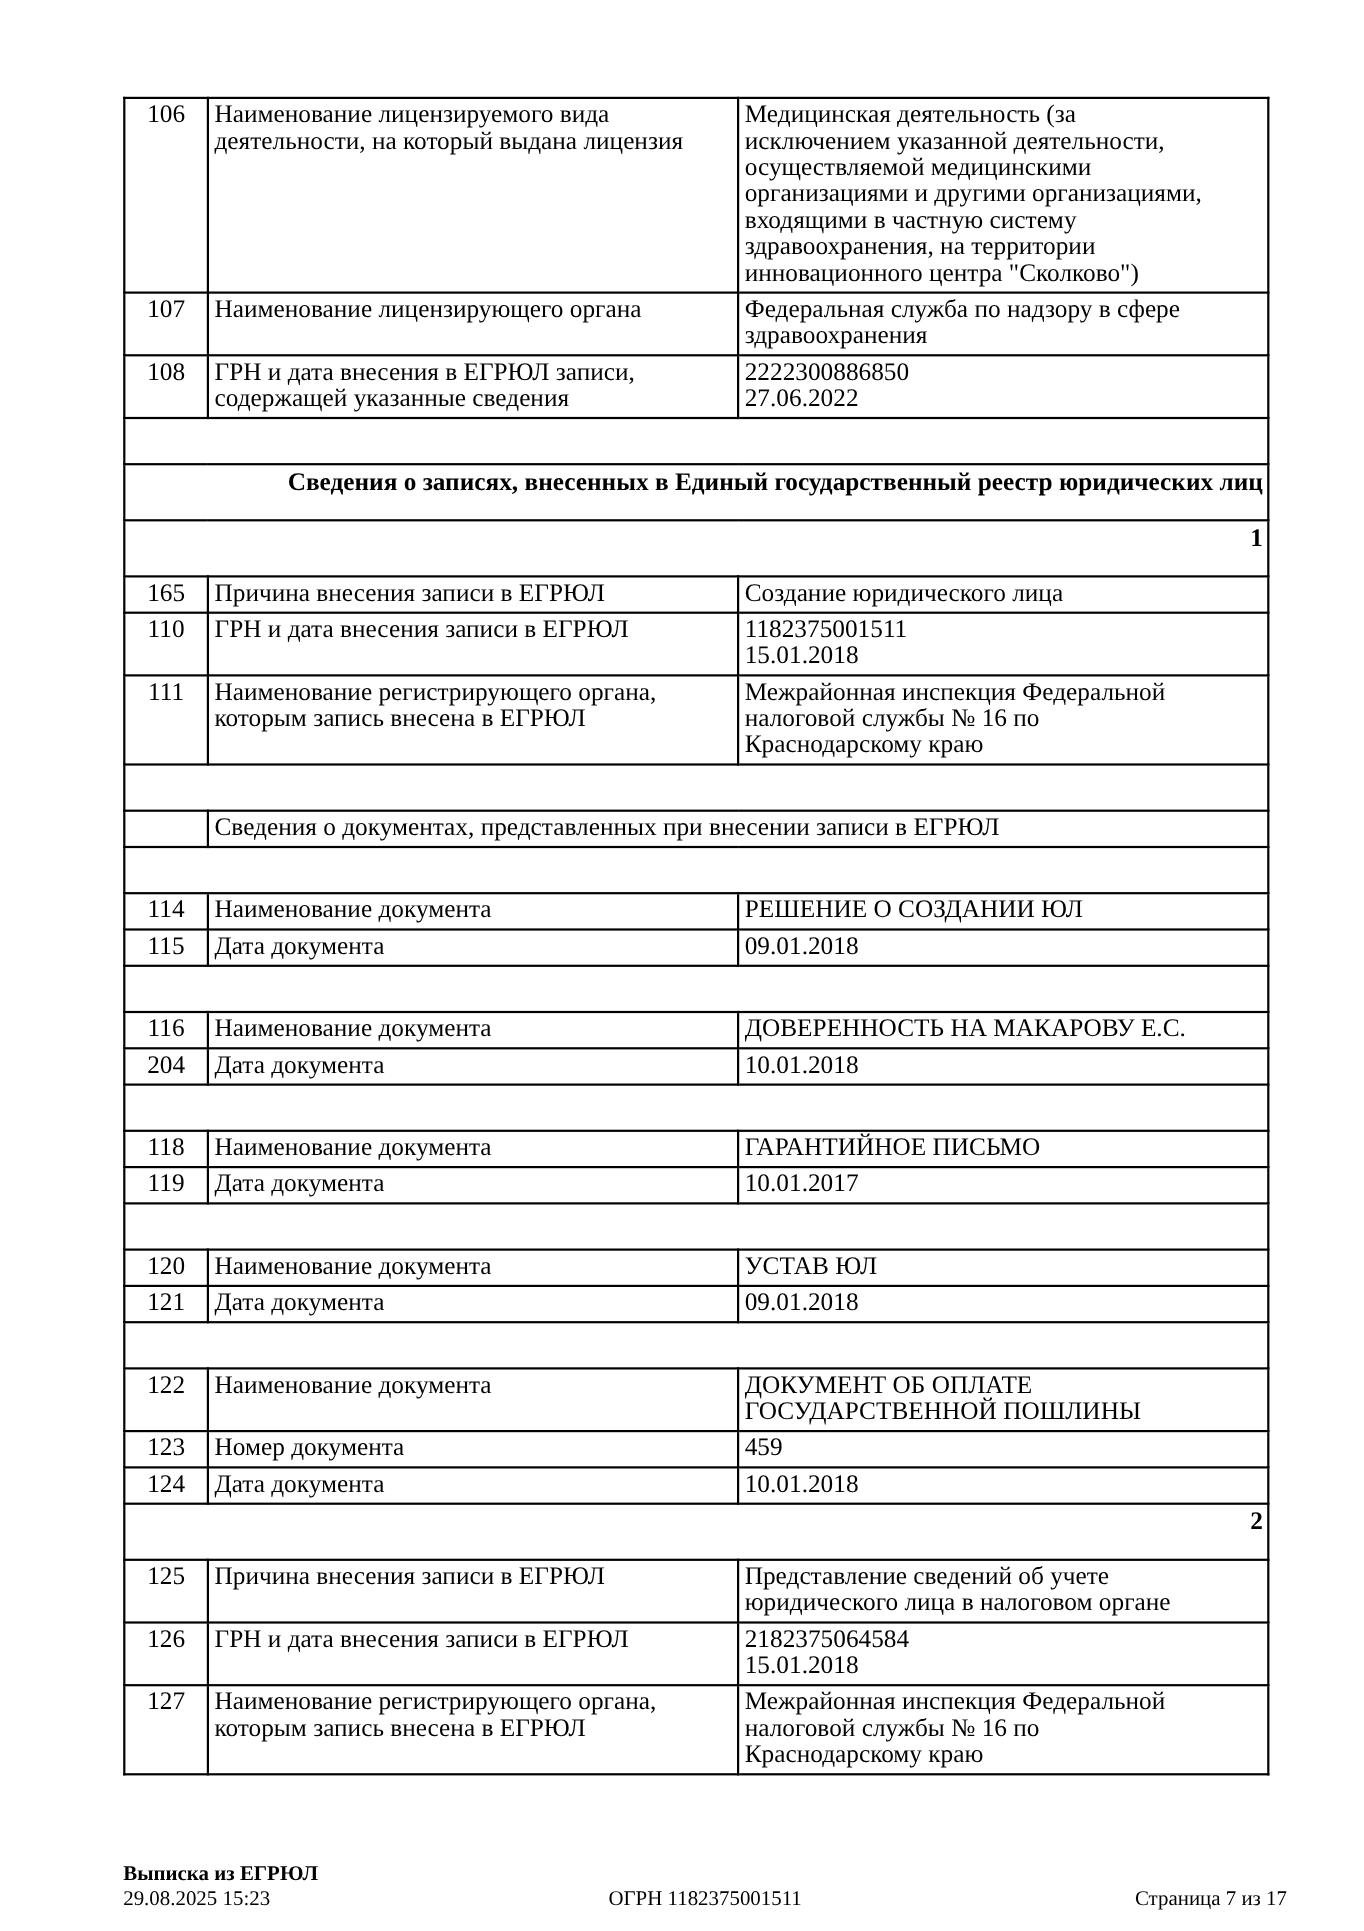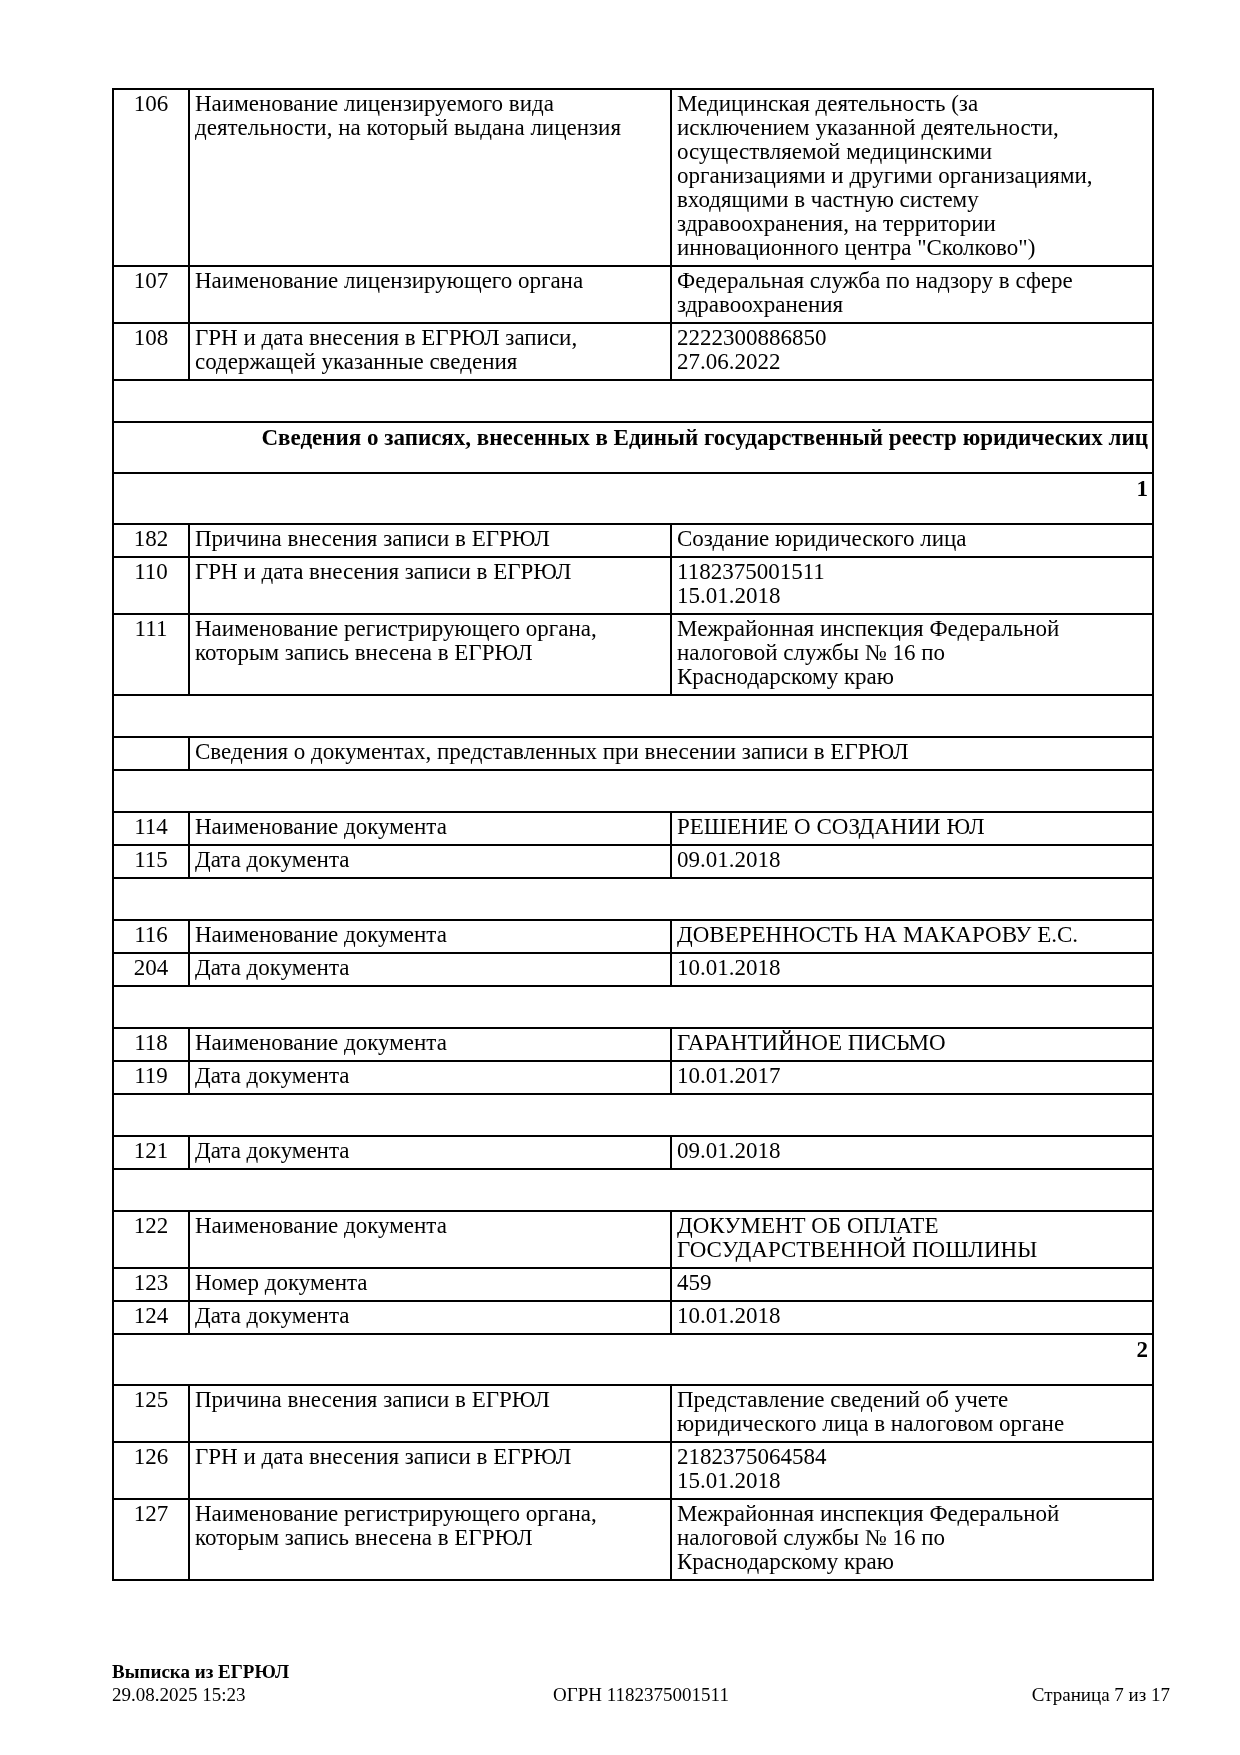--- a/index.html
+++ b/index.html
@@ -28,21 +28,21 @@
   tr.spacer td { height: 40px; padding: 0; }
   tr.section td, tr.group td {
     font-weight: bold; text-align: right; padding: 3px 4px 22px 4px;
   }
 
   .footer {
     position: absolute; left: 112px; top: 1660px; width: 1058px;
     display: flex; justify-content: space-between; align-items: flex-end;
     font-size: 19px; line-height: 23px;
   }
-  .footer > * { flex: 1 1 0; }
+  .footer > * { flex: 1 1 0; margin-top: 32px; }
   .footer-left .t { font-weight: bold; }
   .footer-center { text-align: center; }
   .footer-right { text-align: right; }
 </style>
 </head>
 <body>
 
 <div class="page">
 
   <table class="egrul">
@@ -80,21 +80,21 @@
         <tr class="spacer">
           <td class="span" colspan="3"></td>
         </tr>
         <tr class="section">
           <td class="span" colspan="3">Сведения о записях, внесенных в Единый государственный реестр юридических лиц</td>
         </tr>
         <tr class="group">
           <td class="span" colspan="3">1</td>
         </tr>
         <tr class="data">
-          <td class="num">182</td>
+          <td class="num">165</td>
           <td class="label">Причина внесения записи в ЕГРЮЛ</td>
           <td class="value">Создание юридического лица</td>
         </tr>
         <tr class="data">
           <td class="num">110</td>
           <td class="label">ГРН и дата внесения записи в ЕГРЮЛ</td>
           <td class="value">1182375001511
 15.01.2018</td>
         </tr>
         <tr class="data">
@@ -146,20 +146,25 @@
           <td class="label">Наименование документа</td>
           <td class="value">ГАРАНТИЙНОЕ ПИСЬМО</td>
         </tr>
         <tr class="data">
           <td class="num">119</td>
           <td class="label">Дата документа</td>
           <td class="value">10.01.2017</td>
         </tr>
         <tr class="spacer">
           <td class="span" colspan="3"></td>
+        </tr>
+        <tr class="data">
+          <td class="num">120</td>
+          <td class="label">Наименование документа</td>
+          <td class="value">УСТАВ ЮЛ</td>
         </tr>
         <tr class="data">
           <td class="num">121</td>
           <td class="label">Дата документа</td>
           <td class="value">09.01.2018</td>
         </tr>
         <tr class="spacer">
           <td class="span" colspan="3"></td>
         </tr>
         <tr class="data">

